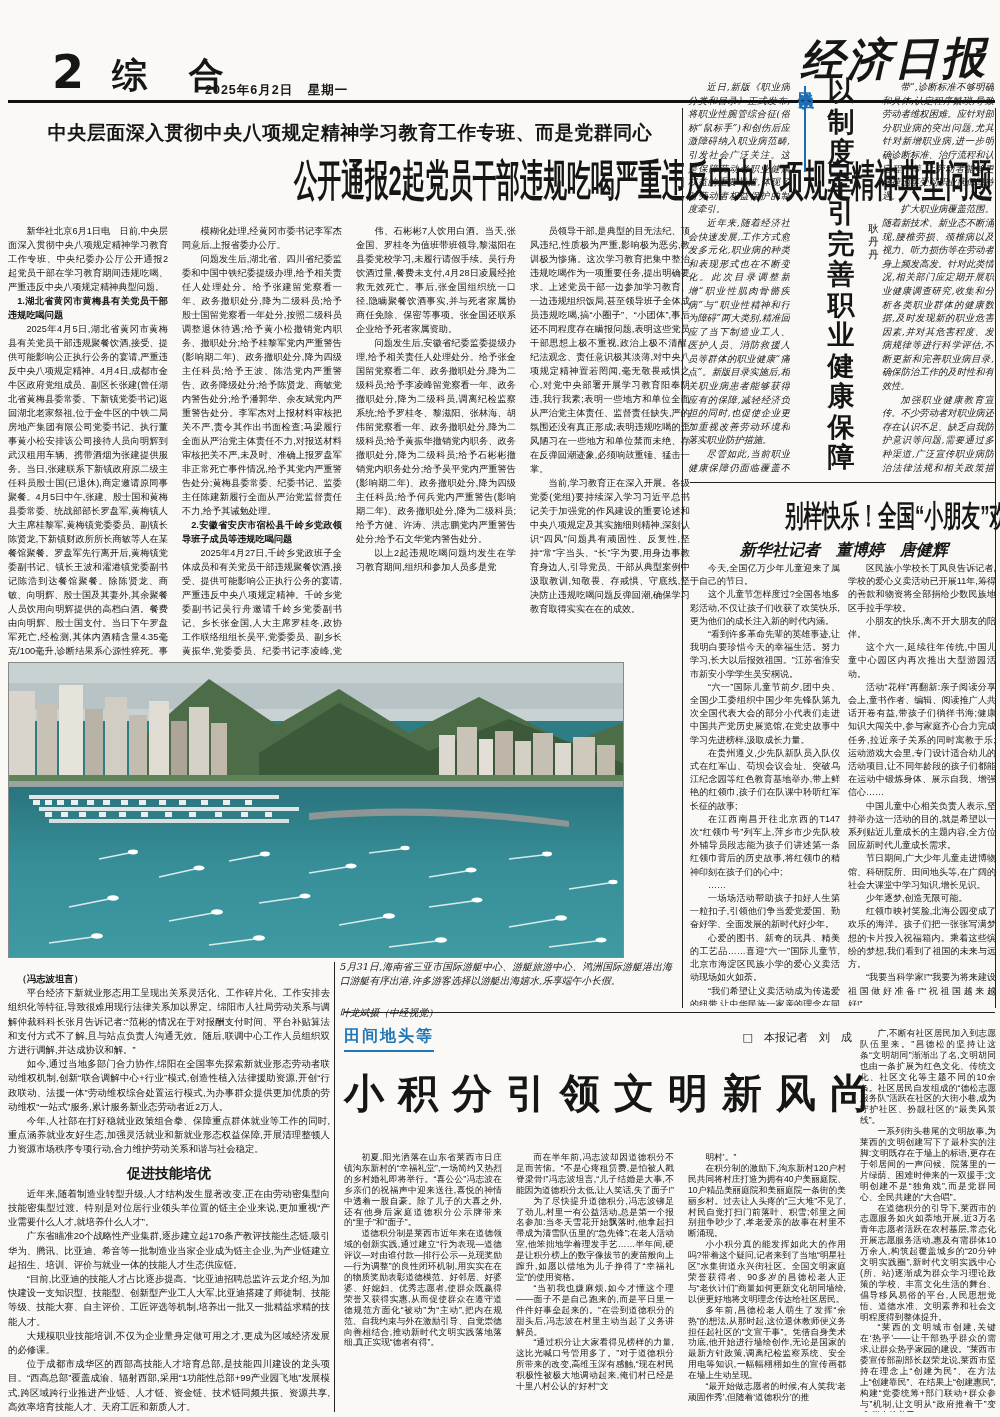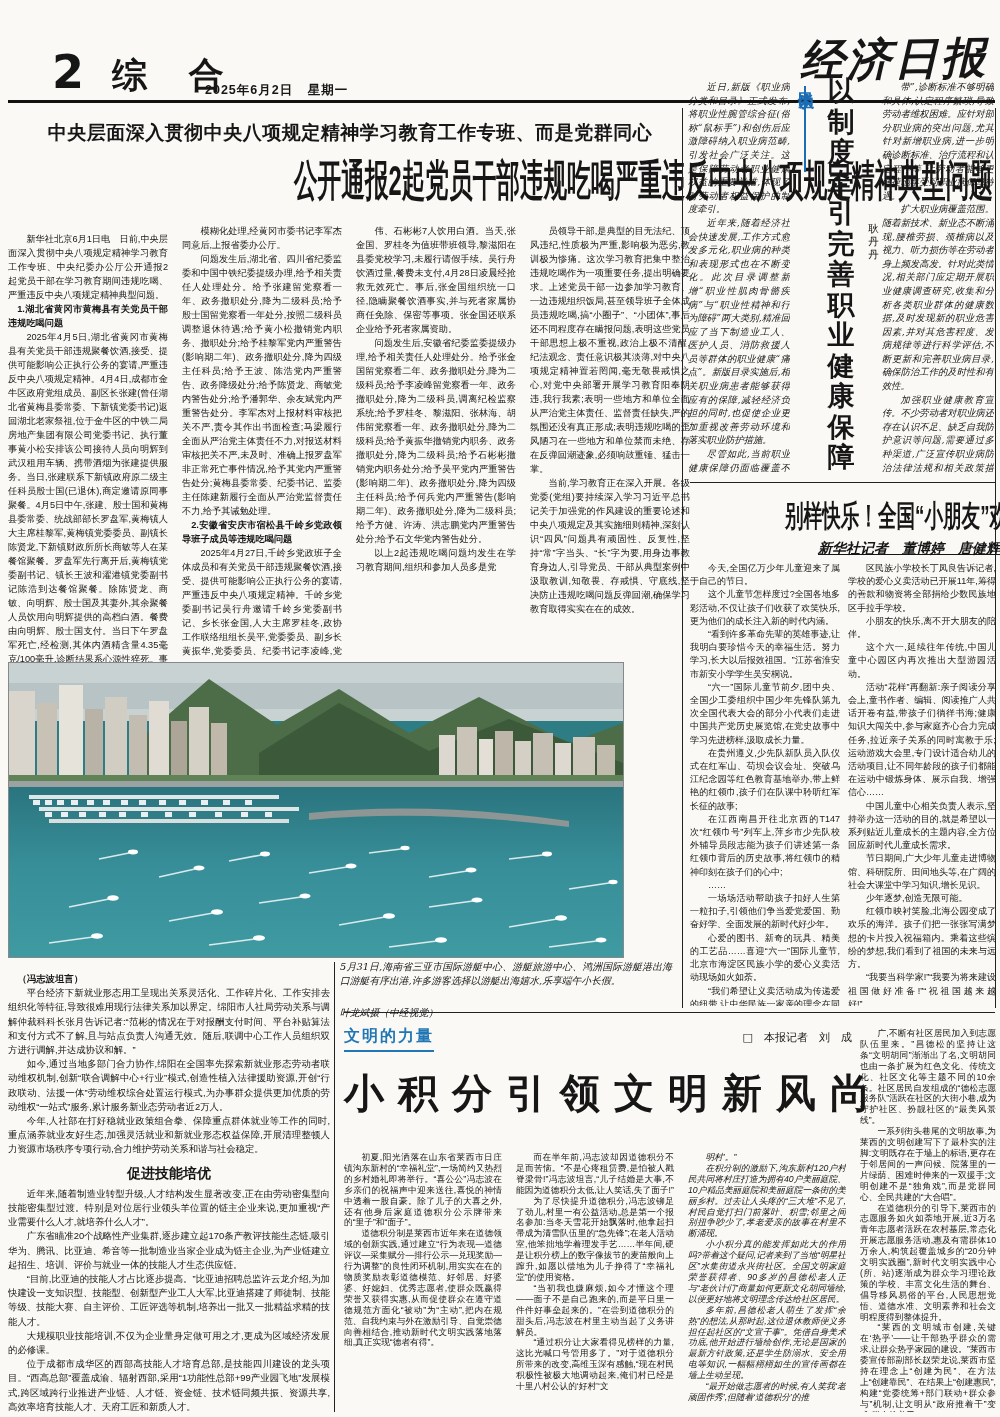--- a/index.html
+++ b/index.html
@@ -29,21 +29,21 @@
   .ms-col{font-size:9.3px;line-height:13.6px;text-align:justify;overflow:hidden;}
   .ms-label{color:#1b6cb3;font-weight:900;font-size:16px;line-height:22px;text-align:center;}
   .ms-line{width:2px;background:#1b6cb3;margin:6px auto 0 auto;height:86px;}
   .ms-headline{font-size:27px;font-weight:900;line-height:30.5px;text-align:center;
       word-break:break-all;font-family:"Liberation Sans",sans-serif;}
   .ms-author{font-size:10.5px;line-height:13px;word-break:break-all;text-align:center;}
   
   .child-headline{width:312px;text-align:center;white-space:nowrap;}
   .child-headline span{display:inline-block;font-size:30px;font-weight:900;transform:scaleX(0.62);
       transform-origin:center;}
-  .child-byline{font-size:14px;font-weight:700;text-align:right;text-decoration:underline;}
+  .child-byline{font-size:16px;font-weight:700;text-align:center;}
   .child-col{font-size:9px;line-height:13.2px;text-align:justify;overflow:hidden;}
   
   .photo-frame{border:1px solid #888;overflow:hidden;background:#2e7d85;}
   .caption{font-size:9.8px;line-height:14px;text-align:justify;}
   .credit{display:block;text-align:left;text-indent:0;margin-top:18px;}
   
   .cont{font-size:9.4px;line-height:14.2px;text-align:justify;overflow:hidden;}
   .cont .jump{font-weight:700;text-indent:1em;}
   .cont-subhead{font-size:14px;font-weight:900;text-align:center;margin:9px 0 7px 0;text-indent:0;}
   
@@ -62,21 +62,21 @@
   <span>2025年6月2日</span>
   <span style="margin-left:10px;">星期一</span>
 </div>
 <div class="abs masthead" style="right:12px;top:30px;">经济日报</div>
 <div class="abs header-rule" style="left:8px;top:100px;width:987px;"></div>
 
 <div class="abs kicker" style="left:8px;top:120px;width:684px;">中央层面深入贯彻中央八项规定精神学习教育工作专班、而是党群同心</div>
 <div class="abs main-headline" style="left:8px;top:152px;">
   <span>公开通报2起党员干部违规吃喝严重违反中央八项规定精神典型问题</span>
 </div>
-<div class="abs newscol" style="left:8px;top:232px;width:160px;height:434px;">
+<div class="abs newscol" style="left:8px;top:224px;width:160px;height:434px;">
     <p class="lead">新华社北京6月1日电　日前,中央层面深入贯彻中央八项规定精神学习教育工作专班、中央纪委办公厅公开通报2起党员干部在学习教育期间违规吃喝、严重违反中央八项规定精神典型问题。</p>
     <p class="sub">1.湖北省黄冈市黄梅县有关党员干部违规吃喝问题</p>
     <p>2025年4月5日,湖北省黄冈市黄梅县有关党员干部违规聚餐饮酒,接受、提供可能影响公正执行公务的宴请,严重违反中央八项规定精神。4月4日,成都市金牛区政府党组成员、副区长张建(曾任湖北省黄梅县委常委、下新镇党委书记)返回湖北老家祭祖,位于金牛区的中铁二局房地产集团有限公司党委书记、执行董事黄小松安排该公司接待人员向明辉到武汉租用车辆、携带酒烟为张建提供服务。当日,张建联系下新镇政府原二级主任科员殷士国(已退休),商定邀请原同事聚餐。4月5日中午,张建、殷士国和黄梅县委常委、统战部部长罗盘军,黄梅镇人大主席桂黎军,黄梅镇党委委员、副镇长陈贤龙,下新镇财政所所长商敏等人在某餐馆聚餐。罗盘军先行离开后,黄梅镇党委副书记、镇长王波和濯港镇党委副书记陈浩到达餐馆聚餐。除陈贤龙、商敏、向明辉、殷士国及其妻外,其余聚餐人员饮用向明辉提供的高档白酒。餐费由向明辉、殷士国支付。当日下午罗盘军死亡,经检测,其体内酒精含量4.35毫克/100毫升,诊断结果系心源性猝死。事后,黄梅县委常委、县委办公室主任潘郭华隐瞒张建和黄梅县多名党员干部违规吃喝等信息,经黄梅县委书记马梁同意,报送黄冈市委办公室。黄冈市委常委、市委秘书长余友斌修改报告时,隐瞒张建真实身份,删除聚餐人员数量等信息,对由谁付款</p>
   </div>
 <div class="abs newscol" style="left:182px;top:224px;width:160px;height:434px;">
     <p>模糊化处理,经黄冈市委书记李军杰同意后,上报省委办公厅。</p>
     <p>问题发生后,湖北省、四川省纪委监委和中国中铁纪委提级办理,给予相关责任人处理处分。给予张建留党察看一年、政务撤职处分,降为二级科员;给予殷士国留党察看一年处分,按照二级科员调整退休待遇;给予黄小松撤销党内职务、撤职处分;给予桂黎军党内严重警告(影响期二年)、政务撤职处分,降为四级主任科员;给予王波、陈浩党内严重警告、政务降级处分;给予陈贤龙、商敏党内警告处分;给予潘郭华、余友斌党内严重警告处分。李军杰对上报材料审核把关不严,责令其作出书面检查;马梁履行全面从严治党主体责任不力,对报送材料审核把关不严,未及时、准确上报罗盘军非正常死亡事件情况,给予其党内严重警告处分;黄梅县委常委、纪委书记、监委主任陈建新履行全面从严治党监督责任不力,给予其诫勉处理。</p>
     <p class="sub">2.安徽省安庆市宿松县千岭乡党政领导班子成员等违规吃喝问题</p>
     <p>2025年4月27日,千岭乡党政班子全体成员和有关党员干部违规聚餐饮酒,接受、提供可能影响公正执行公务的宴请,严重违反中央八项规定精神。千岭乡党委副书记吴行舟邀请千岭乡党委副书记、乡长张金国,人大主席罗桂冬,政协工作联络组组长吴平,党委委员、副乡长黄振华,党委委员、纪委书记李凌峰,党委委员、组织委员方健,党委委员许涛,党委委员、宣传委员黎滋阳,党委委员、武装部部长张林海,副乡长何兵、石文华,党政办主任胡伟,千岭村党总支副书记石彬彬,县公安局千岭派出所所长洪志鹏参加其在某餐馆组织的聚餐,胡伟协助订餐。当晚,吴行舟、吴平、张林海、黄振华、何兵、胡</p>
   </div>
@@ -284,39 +284,39 @@
       <p>大规模职业技能培训,不仅为企业量身定做可用之才,更成为区域经济发展的必修课。</p>
       <p>位于成都市成华区的西部高技能人才培育总部,是技能四川建设的龙头项目。“西高总部”覆盖成渝、辐射西部,采用“1功能性总部+99产业园飞地”发展模式,跨区域跨行业推进产业链、人才链、资金链、技术链同频共振、资源共享,高效率培育技能人才、天府工匠和新质人才。</p>
     </div>
 </div>
 
 <div class="abs vrule" style="left:334px;top:962px;height:450px;"></div>
 
 <div class="abs hrule" style="left:344px;top:1012px;width:651px;"></div>
 
 <div class="abs" style="left:344px;top:1026px;width:508px;height:24px;">
-  <span class="civ-label">文明的力量</span>
+  <span class="civ-label">田间地头等</span>
   <span class="civ-reporter" style="float:right;margin-top:4px;">□　本报记者　刘　成</span>
 </div>
 <div class="abs civ-headline" style="left:344px;top:1066px;width:508px;">小积分引领文明新风尚</div>
 <div class="abs civ-col" style="left:344px;top:1152px;width:158px;height:260px;">
     <p>初夏,阳光洒落在山东省莱西市日庄镇沟东新村的“幸福礼堂”,一场简约又热烈的乡村婚礼即将举行。“喜公公”冯志波在乡亲们的祝福声中迎来送往,喜悦的神情中透着一股自豪。除了儿子的大喜之外,还有他身后家庭道德积分公示牌带来的“里子”和“面子”。</p>
-    <p>道德积分制是莱西市近年来在道德领域的创新实践,通过建立“行为表现—道德评议—采集赋分—排行公示—兑现奖励—行为调整”的良性闭环机制,用实实在在的物质奖励表彰道德模范、好邻居、好婆婆、好媳妇、优秀志愿者,使群众既赢得荣誉又获得实惠,从而促使群众在遵守道德规范方面化“被动”为“主动”,把内在规范、自我约束与外在激励引导、自觉崇德向善相结合,推动新时代文明实践落地落细,真正实现“德者有得”。</p>
+    <p>道德积分制是莱西市近年来在道德领域的创新实践,通过建立“行为表现—道德评议—对由谁付款—排行公示—兑现奖励—行为调整”的良性闭环机制,用实实在在的物质奖励表彰道德模范、好邻居、好婆婆、好媳妇、优秀志愿者,使群众既赢得荣誉又获得实惠,从而促使群众在遵守道德规范方面化“被动”为“主动”,把内在规范、自我约束与外在激励引导、自觉崇德向善相结合,推动新时代文明实践落地落细,真正实现“德者有得”。</p>
   </div>
 <div class="abs civ-col" style="left:516px;top:1152px;width:158px;height:260px;">
     <p>而在半年前,冯志波却因道德积分不足而苦恼。“不是心疼租赁费,是怕被人戳脊梁骨!”冯志波坦言,“儿子结婚是大事,不能因为道德积分太低,让人笑话,失了面子!”</p>
     <p>为了尽快提升道德积分,冯志波铆足了劲儿,村里一有公益活动,总是第一个报名参加:当冬天雪花开始飘落时,他拿起扫帚成为清雪队伍里的“急先锋”;在老人活动室,他笨拙地学着理发手艺……半年间,硬是让积分榜上的数字像拔节的麦苗般向上蹿升,如愿以偿地为儿子挣得了“幸福礼堂”的使用资格。</p>
     <p>“当初我也嫌麻烦,如今才懂这个理——面子不是自己跑来的,而是平日里一件件好事垒起来的。”在尝到道德积分的甜头后,冯志波在村里主动当起了义务讲解员。</p>
     <p>“通过积分让大家看得见榜样的力量,这比光喊口号管用多了。”对于道德积分所带来的改变,高维玉深有感触,“现在村民积极性被极大地调动起来,俺们村已经是十里八村公认的‘好村’‘文</p>
   </div>
-<div class="abs civ-col" style="left:688px;top:1152px;width:158px;height:260px;font-style:italic;">
+<div class="abs civ-col" style="left:688px;top:1152px;width:158px;height:260px;">
     <p>明村’。”</p>
     <p>在积分制的激励下,沟东新村120户村民共同将村庄打造为拥有40户美丽庭院、10户精品美丽庭院和美丽庭院一条街的美丽乡村。过去让人头疼的“三大堆”不见了,村民自觉打扫门前落叶、积雪;邻里之间别扭争吵少了,孝老爱亲的故事在村里不断涌现。</p>
     <p>小小积分真的能发挥如此大的作用吗?带着这个疑问,记者来到了当地“明星社区”水集街道永兴街社区。全国文明家庭荣誉获得者、90多岁的昌德松老人正与“老伙计们”商量如何更新文化胡同墙绘,以便更好地将文明理念传达给社区居民。</p>
-    <p>多年前,昌德松老人萌生了发挥“余热”的想法,从那时起,这位退休教师便义务担任起社区的“文宣干事”。凭借自身美术功底,他开始进行墙绘创作,无论是国家的最新方针政策,还是学生防溺水、安全用电等知识,一幅幅栩栩如生的宣传画都在墙上生动呈现。</p>
+    <p>多年前,昌德松老人萌生了发挥“余热”的想法,从那时起,这位退休教师便义务担任起社区的“文宣干事”。凭借自身美术功底,他开始进行墙绘创作,无论是国家的最新方针政策,调离纪检监察系统、安全用电等知识,一幅幅栩栩如生的宣传画都在墙上生动呈现。</p>
     <p>“最开始做志愿者的时候,有人笑我‘老顽固作秀’,但随着‘道德积分’的推</p>
   </div>
 <div class="abs civ-col" style="left:860px;top:1028px;width:136px;height:384px;">
     <p>广,不断有社区居民加入到志愿队伍里来。”昌德松的坚持让这条“文明胡同”渐渐出了名,文明胡同也由一条扩展为红色文化、传统文化、社区文化等主题不同的10余条。社区居民自发组成的“德松志愿服务队”活跃在社区的大街小巷,成为守护社区、扮靓社区的“最美风景线”。</p>
     <p>一系列街头巷尾的文明故事,为莱西的文明创建写下了最朴实的注脚:文明既存在于墙上的标语,更存在于邻居间的一声问候、院落里的一片绿荫、困难时伸来的一双援手;文明创建不是“独角戏”,而是党群同心、全民共建的“大合唱”。</p>
     <p>在道德积分的引导下,莱西市的志愿服务如火如荼地开展,近3万名青年志愿者活跃在农村基层,常态化开展志愿服务活动,惠及有需群体10万余人,构筑起覆盖城乡的“20分钟文明实践圈”,新时代文明实践中心(所、站)逐渐成为群众学习理论政策的学校、丰富文化生活的舞台、倡导移风易俗的平台,人民思想觉悟、道德水准、文明素养和社会文明程度得到整体提升。</p>
     <p>“莱西的文明城市创建,关键在‘热乎’——让干部热乎群众的需求,让群众热乎家园的建设。”莱西市委宣传部副部长赵荣龙说,莱西市坚持在理念上“创建为民”、在方法上“创建靠民”、在结果上“创建惠民”,构建“党委统筹+部门联动+群众参与”机制,让文明从“政府推着干”变成“群众抢着干”。</p>
   </div>
 
 </body></html>

